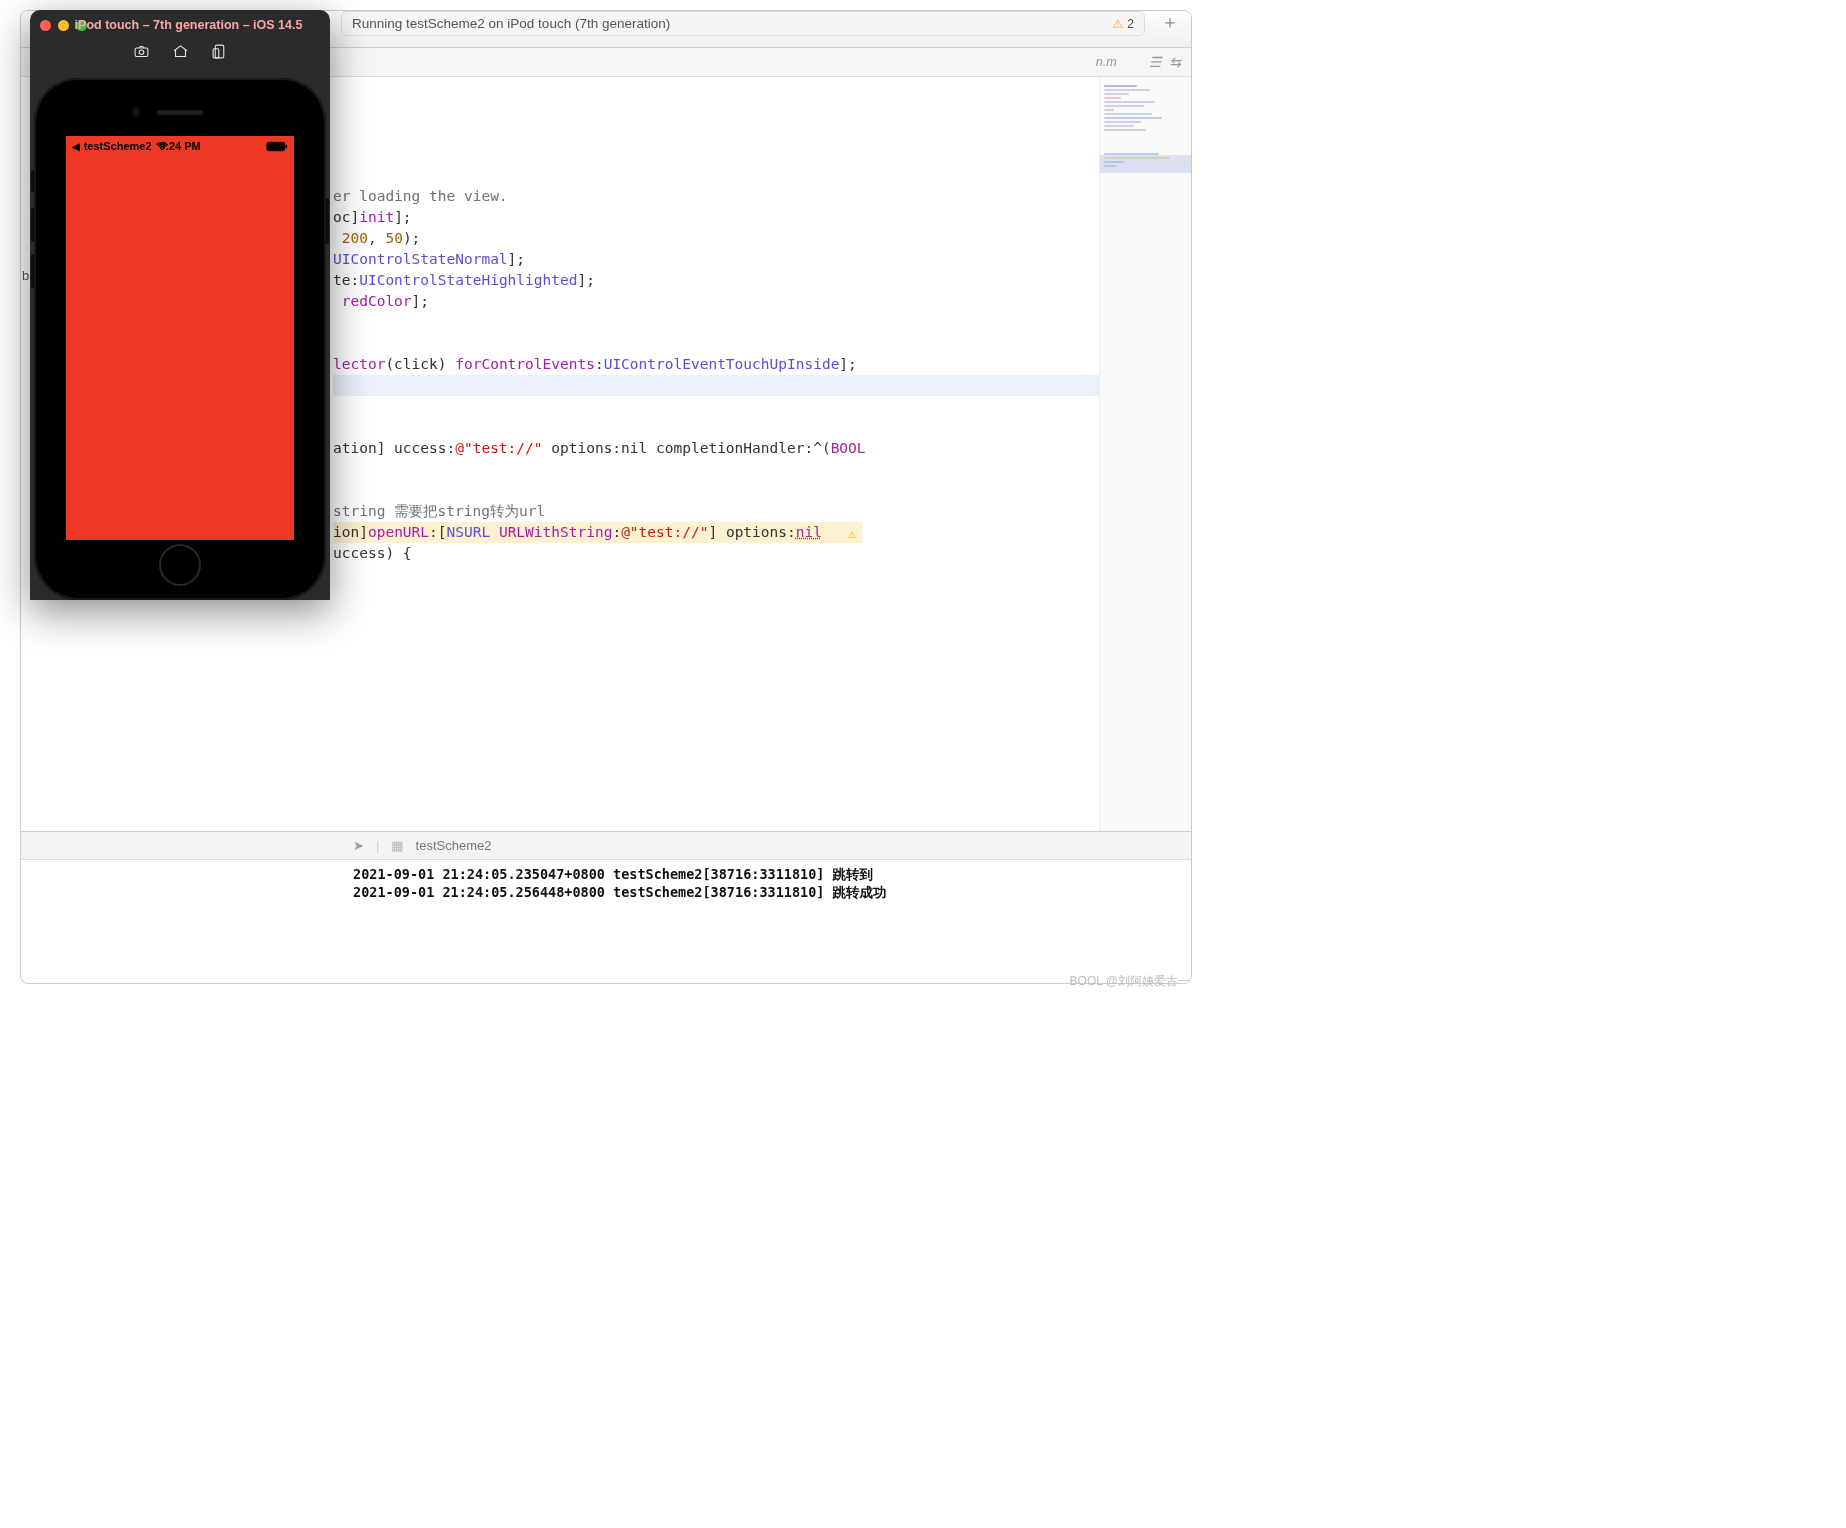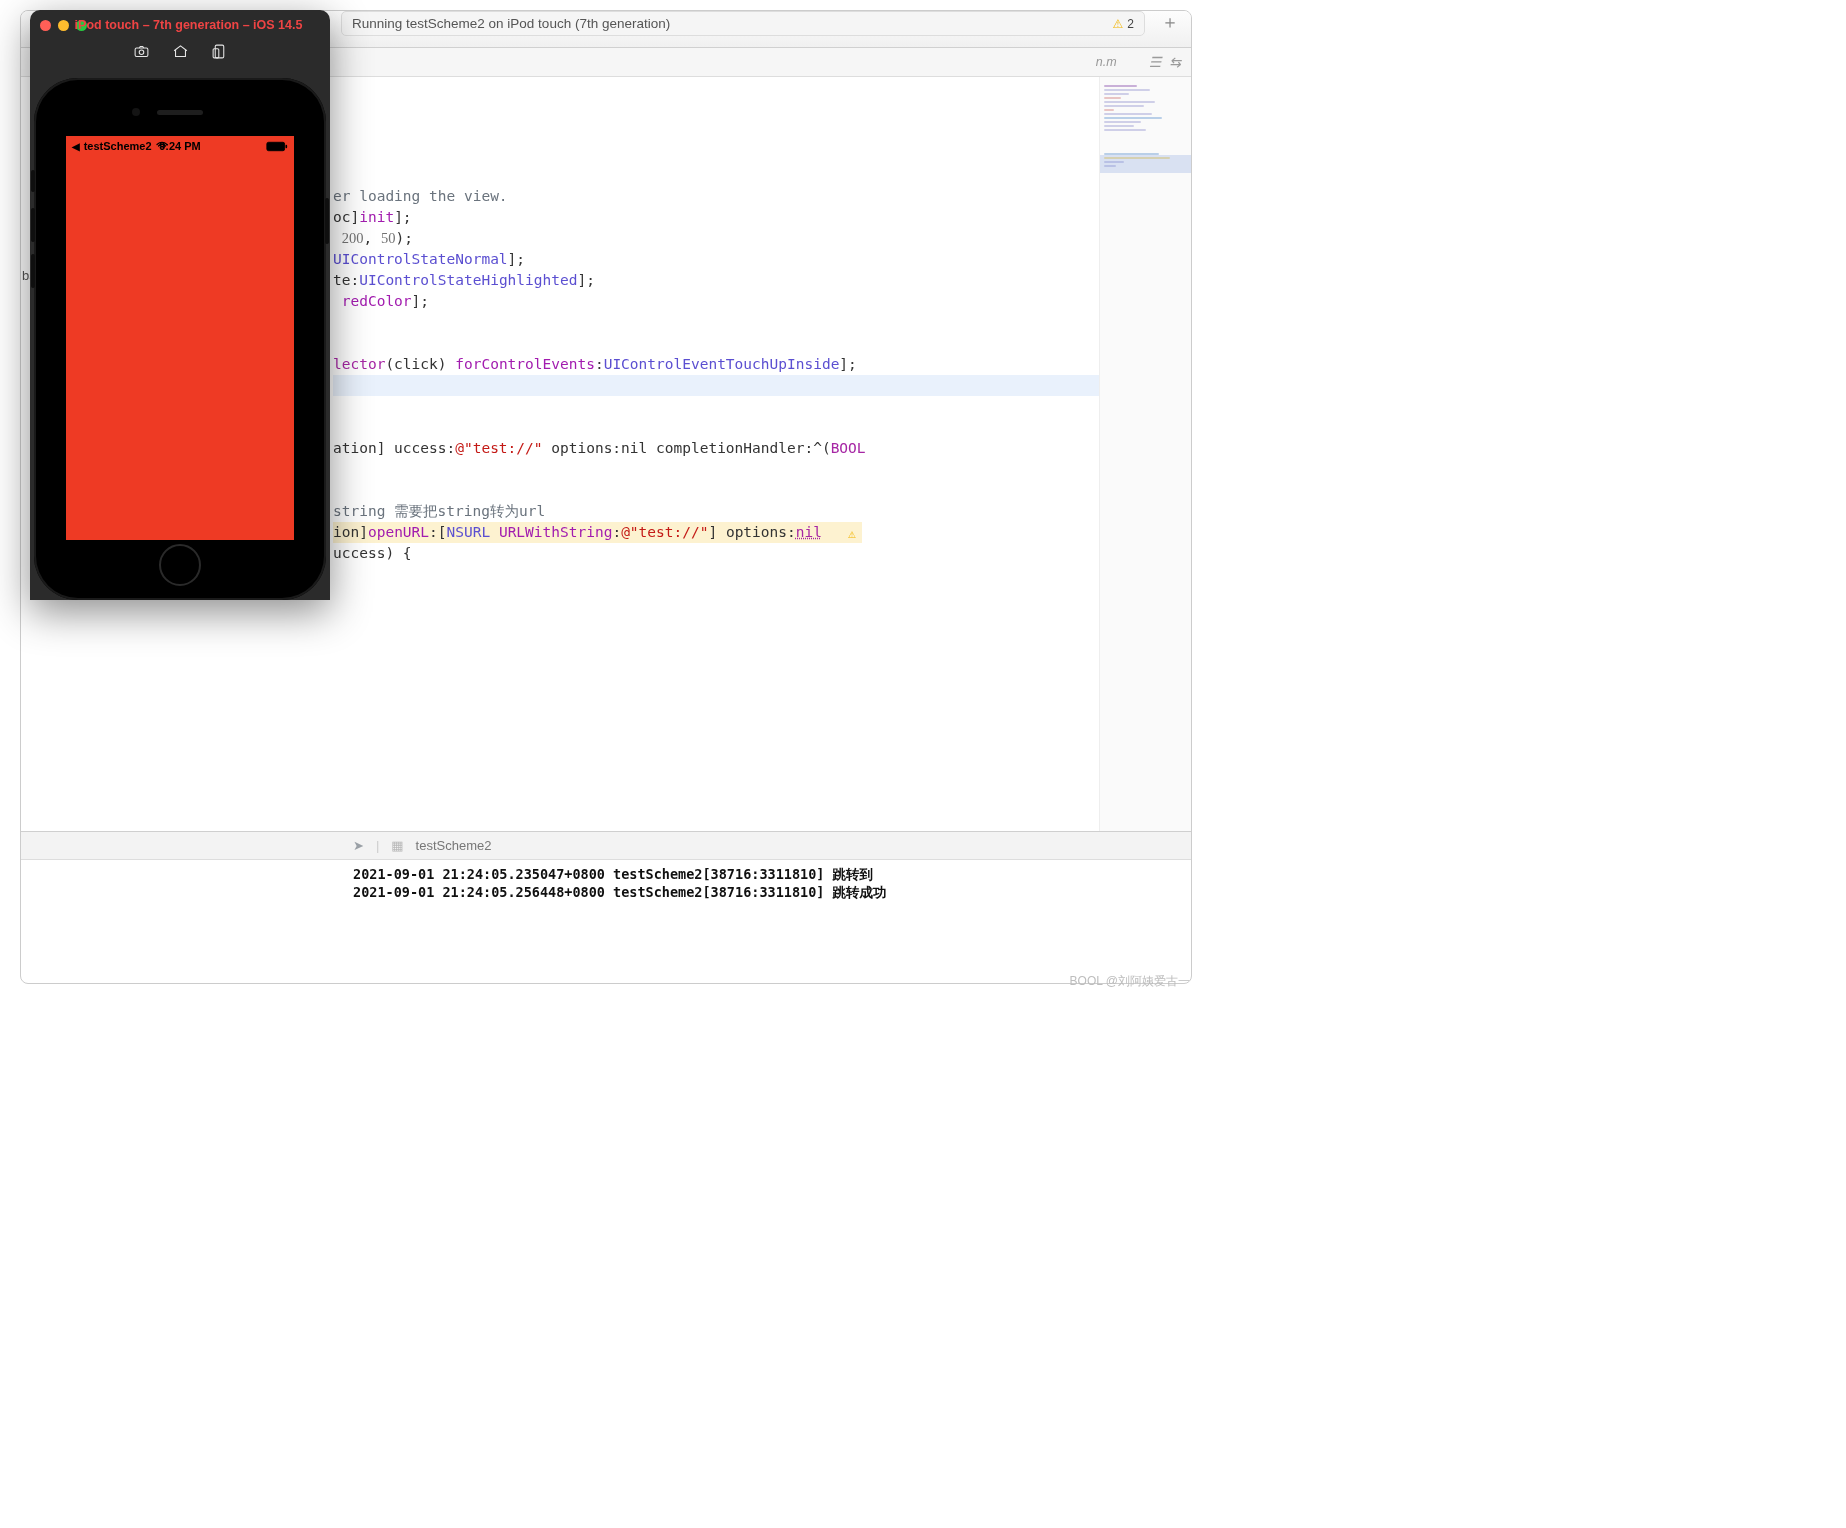--- a/index.html
+++ b/index.html
@@ -88,21 +88,21 @@
     font-size: 14.5px;
     line-height: 21px;
     color:#333;
     padding: 4px 0 0 312px;
     white-space: pre;
     overflow:hidden;
   }
   .code-area .hl-blue   { color:#5b4fd1; }
   .code-area .hl-teal   { color:#a21caf; }
   .code-area .hl-purple { color:#a626a4; }
-  .code-area .hl-num    { color:#737373;font-family:Liberation Serif, serif; }
+  .code-area .hl-num    { color:#a16207; }
   .code-area .hl-str    { color:#c41a16; }
   .code-area .hl-comment{ color:#6a737d; }
   .code-area .warnline {
     background:#fdf2d0;
     display:inline-block;
     padding-right:40px;
     border-radius:0;
     position:relative;
   }
   .code-area .nil { color:#a626a4; text-decoration: underline dotted; }
@@ -163,21 +163,21 @@
   }
   .sim-titlebar {
     height:30px;
     display:flex; align-items:center;
     padding:0 10px;
     gap:8px;
   }
   .traffic { display:flex; gap:7px; }
   .dot { width:11px; height:11px; border-radius:50%; }
   .dot.r{background:#ff5f57;} .dot.y{background:#febc2e;} .dot.g{background:#28c840;}
-  .sim-title { flex:1; text-align:center; font-size:12.5px; font-weight:600; color:#ef4444; margin-left:-38px;}
+  .sim-title { flex:1; text-align:center; font-size:12.5px; font-weight:600; color:#fca5a5; margin-left:-38px;}
   .sim-toolbar {
     height:26px;
     display:flex; align-items:center; justify-content:center;
     gap:22px;
     color:#ddd;
   }
   .sim-toolbar svg { width:17px; height:17px; stroke:#e5e5e5; fill:none; stroke-width:1.5; }
 
   .device {
     width:292px;

